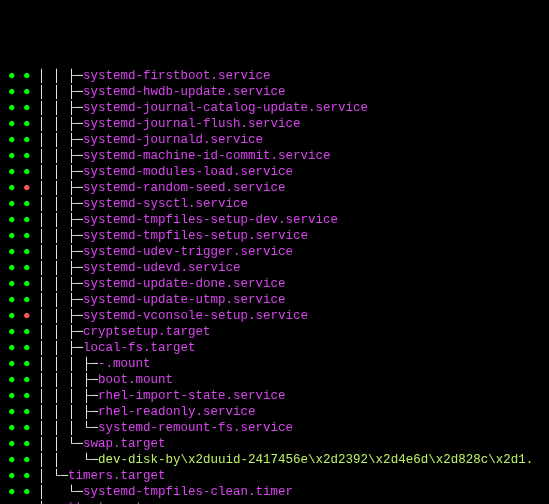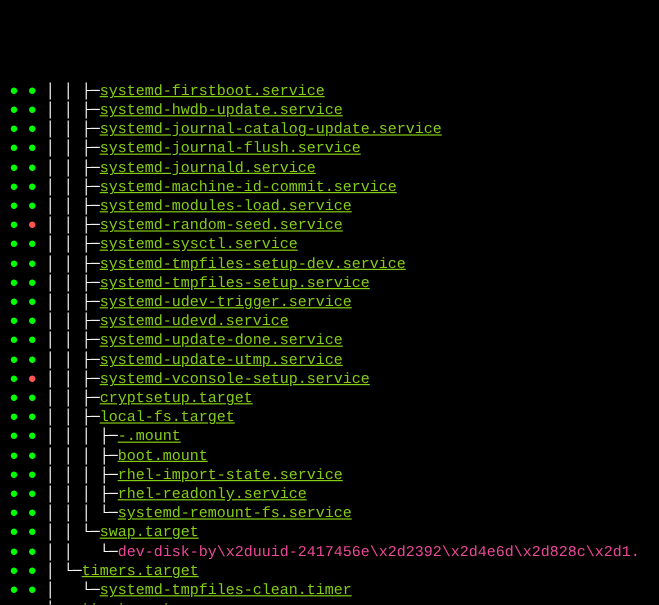--- a/index.html
+++ b/index.html
@@ -13,22 +13,22 @@
     white-space: pre;
     overflow: hidden;
     width: 549px;
     height: 504px;
     box-sizing: border-box;
   }
   .line { display: block; }
   .dot-g { color: #00ff00; }
   .dot-r { color: #ff5555; }
   .tree  { color: #ffffff; }
-  .name  { color: #84cc16; text-decoration: underline; }
-  .name-w{ color: #ec4899; }
+  .name  { color: #d946ef; }
+  .name-w{ color: #bef264; }
 </style>
 </head>
 <body>
 
 
 
 <div id="out"><div class="line"><span class="dot-g">●</span><span class="tree"> </span><span class="dot-g">●</span><span class="tree"> </span><span class="tree">│ │ ├─</span><span class="name">systemd-firstboot.service</span></div><div class="line"><span class="dot-g">●</span><span class="tree"> </span><span class="dot-g">●</span><span class="tree"> </span><span class="tree">│ │ ├─</span><span class="name">systemd-hwdb-update.service</span></div><div class="line"><span class="dot-g">●</span><span class="tree"> </span><span class="dot-g">●</span><span class="tree"> </span><span class="tree">│ │ ├─</span><span class="name">systemd-journal-catalog-update.service</span></div><div class="line"><span class="dot-g">●</span><span class="tree"> </span><span class="dot-g">●</span><span class="tree"> </span><span class="tree">│ │ ├─</span><span class="name">systemd-journal-flush.service</span></div><div class="line"><span class="dot-g">●</span><span class="tree"> </span><span class="dot-g">●</span><span class="tree"> </span><span class="tree">│ │ ├─</span><span class="name">systemd-journald.service</span></div><div class="line"><span class="dot-g">●</span><span class="tree"> </span><span class="dot-g">●</span><span class="tree"> </span><span class="tree">│ │ ├─</span><span class="name">systemd-machine-id-commit.service</span></div><div class="line"><span class="dot-g">●</span><span class="tree"> </span><span class="dot-g">●</span><span class="tree"> </span><span class="tree">│ │ ├─</span><span class="name">systemd-modules-load.service</span></div><div class="line"><span class="dot-g">●</span><span class="tree"> </span><span class="dot-r">●</span><span class="tree"> </span><span class="tree">│ │ ├─</span><span class="name">systemd-random-seed.service</span></div><div class="line"><span class="dot-g">●</span><span class="tree"> </span><span class="dot-g">●</span><span class="tree"> </span><span class="tree">│ │ ├─</span><span class="name">systemd-sysctl.service</span></div><div class="line"><span class="dot-g">●</span><span class="tree"> </span><span class="dot-g">●</span><span class="tree"> </span><span class="tree">│ │ ├─</span><span class="name">systemd-tmpfiles-setup-dev.service</span></div><div class="line"><span class="dot-g">●</span><span class="tree"> </span><span class="dot-g">●</span><span class="tree"> </span><span class="tree">│ │ ├─</span><span class="name">systemd-tmpfiles-setup.service</span></div><div class="line"><span class="dot-g">●</span><span class="tree"> </span><span class="dot-g">●</span><span class="tree"> </span><span class="tree">│ │ ├─</span><span class="name">systemd-udev-trigger.service</span></div><div class="line"><span class="dot-g">●</span><span class="tree"> </span><span class="dot-g">●</span><span class="tree"> </span><span class="tree">│ │ ├─</span><span class="name">systemd-udevd.service</span></div><div class="line"><span class="dot-g">●</span><span class="tree"> </span><span class="dot-g">●</span><span class="tree"> </span><span class="tree">│ │ ├─</span><span class="name">systemd-update-done.service</span></div><div class="line"><span class="dot-g">●</span><span class="tree"> </span><span class="dot-g">●</span><span class="tree"> </span><span class="tree">│ │ ├─</span><span class="name">systemd-update-utmp.service</span></div><div class="line"><span class="dot-g">●</span><span class="tree"> </span><span class="dot-r">●</span><span class="tree"> </span><span class="tree">│ │ ├─</span><span class="name">systemd-vconsole-setup.service</span></div><div class="line"><span class="dot-g">●</span><span class="tree"> </span><span class="dot-g">●</span><span class="tree"> </span><span class="tree">│ │ ├─</span><span class="name">cryptsetup.target</span></div><div class="line"><span class="dot-g">●</span><span class="tree"> </span><span class="dot-g">●</span><span class="tree"> </span><span class="tree">│ │ ├─</span><span class="name">local-fs.target</span></div><div class="line"><span class="dot-g">●</span><span class="tree"> </span><span class="dot-g">●</span><span class="tree"> </span><span class="tree">│ │ │ ├─</span><span class="name">-.mount</span></div><div class="line"><span class="dot-g">●</span><span class="tree"> </span><span class="dot-g">●</span><span class="tree"> </span><span class="tree">│ │ │ ├─</span><span class="name">boot.mount</span></div><div class="line"><span class="dot-g">●</span><span class="tree"> </span><span class="dot-g">●</span><span class="tree"> </span><span class="tree">│ │ │ ├─</span><span class="name">rhel-import-state.service</span></div><div class="line"><span class="dot-g">●</span><span class="tree"> </span><span class="dot-g">●</span><span class="tree"> </span><span class="tree">│ │ │ ├─</span><span class="name">rhel-readonly.service</span></div><div class="line"><span class="dot-g">●</span><span class="tree"> </span><span class="dot-g">●</span><span class="tree"> </span><span class="tree">│ │ │ └─</span><span class="name">systemd-remount-fs.service</span></div><div class="line"><span class="dot-g">●</span><span class="tree"> </span><span class="dot-g">●</span><span class="tree"> </span><span class="tree">│ │ └─</span><span class="name">swap.target</span></div><div class="line"><span class="dot-g">●</span><span class="tree"> </span><span class="dot-g">●</span><span class="tree"> </span><span class="tree">│ │   └─</span><span class="name-w">dev-disk-by\x2duuid-2417456e\x2d2392\x2d4e6d\x2d828c\x2d1.</span></div><div class="line"><span class="dot-g">●</span><span class="tree"> </span><span class="dot-g">●</span><span class="tree"> </span><span class="tree">│ └─</span><span class="name">timers.target</span></div><div class="line"><span class="dot-g">●</span><span class="tree"> </span><span class="dot-g">●</span><span class="tree"> </span><span class="tree">│   └─</span><span class="name">systemd-tmpfiles-clean.timer</span></div><div class="line"><span class="dot-g">●</span><span class="tree"> </span><span class="dot-g">●</span><span class="tree"> </span><span class="tree">├─</span><span class="name">getty.target</span></div></div>
 
 
 

